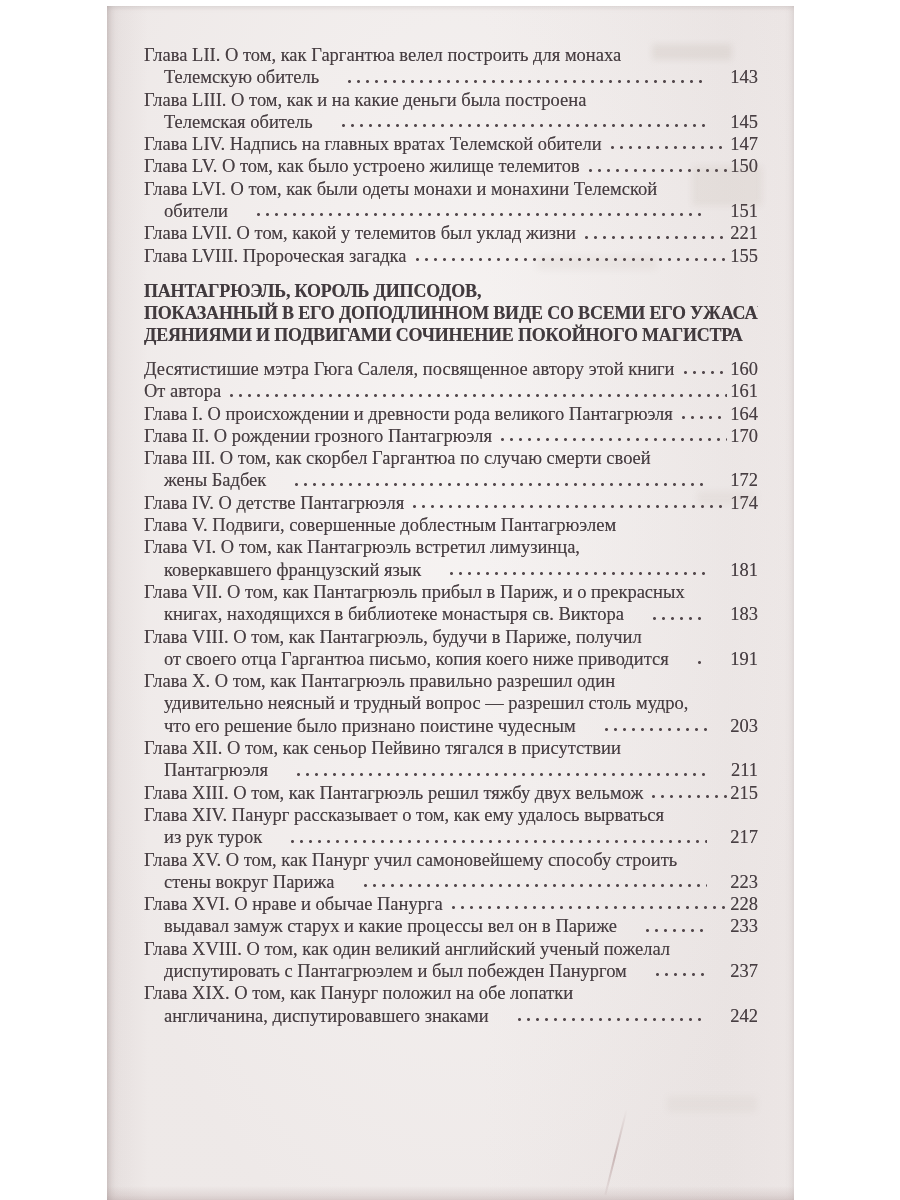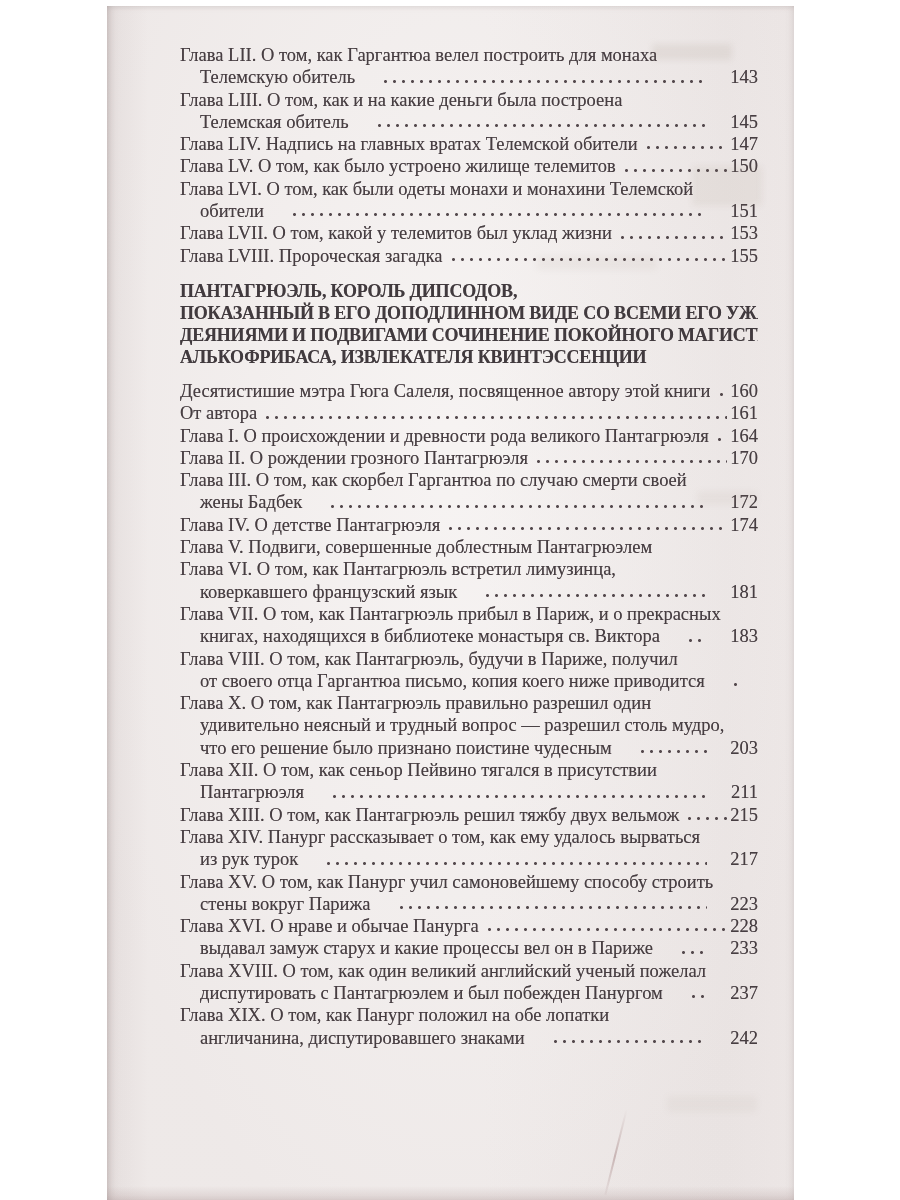--- a/index.html
+++ b/index.html
@@ -26,21 +26,20 @@
     background:radial-gradient(ellipse at 50% 38%, rgba(255,255,255,.22), rgba(125,100,100,.05) 80%);
   }
   .photo::after{
     content:""; position:absolute; left:0; right:0; bottom:0; height:14px; pointer-events:none;
     background:linear-gradient(rgba(150,120,120,0), rgba(150,118,118,.22));
   }
   .page-inner{
     position:absolute; inset:0;
     padding:38px 36px 0 37px;
     text-shadow:0 0 .6px rgba(71,62,66,.55);
-    margin-left:36px;
   }
   .line{
     display:flex; align-items:baseline; white-space:nowrap; overflow:hidden;
     font-size:18.5px; line-height:22.3px; height:22.3px;
   }
   .line.cont{padding-left:20px;gap:20px;}
   .txt{flex:0 0 auto;}
   .dots{
     flex:1 1 auto; min-width:10px; align-self:stretch;
     margin:0 3px 0 6px;
@@ -114,37 +113,36 @@
           <div class="line cont">
             <span class="txt">обители</span>
             <span class="dots"></span>
             <span class="num">151</span>
           </div>
         </div>
         <div class="entry">
           <div class="line">
             <span class="txt">Глава LVII. О том, какой у телемитов был уклад жизни</span>
             <span class="dots"></span>
-            <span class="num">153</span>
+            <span class="num">221</span>
           </div>
         </div>
         <div class="entry">
           <div class="line">
             <span class="txt">Глава LVIII. Пророческая загадка</span>
             <span class="dots"></span>
             <span class="num">155</span>
           </div>
         </div>
       </section>
 
     <header class="part-heading">
       <div class="h-line">ПАНТАГРЮЭЛЬ, КОРОЛЬ ДИПСОДОВ,</div>
       <div class="h-line">ПОКАЗАННЫЙ В ЕГО ДОПОДЛИННОМ ВИДЕ СО ВСЕМИ ЕГО УЖАСАЮЩИМИ</div>
       <div class="h-line">ДЕЯНИЯМИ И ПОДВИГАМИ СОЧИНЕНИЕ ПОКОЙНОГО МАГИСТРА</div>
-      <div class="h-line">АЛЬКОФРИБАСА, ИЗВЛЕКАТЕЛЯ КВИНТЭССЕНЦИИ</div>
     </header>
 
     <section>
         <div class="entry">
           <div class="line">
             <span class="txt">Десятистишие мэтра Гюга Салеля, посвященное автору этой книги</span>
             <span class="dots"></span>
             <span class="num">160</span>
           </div>
         </div>

